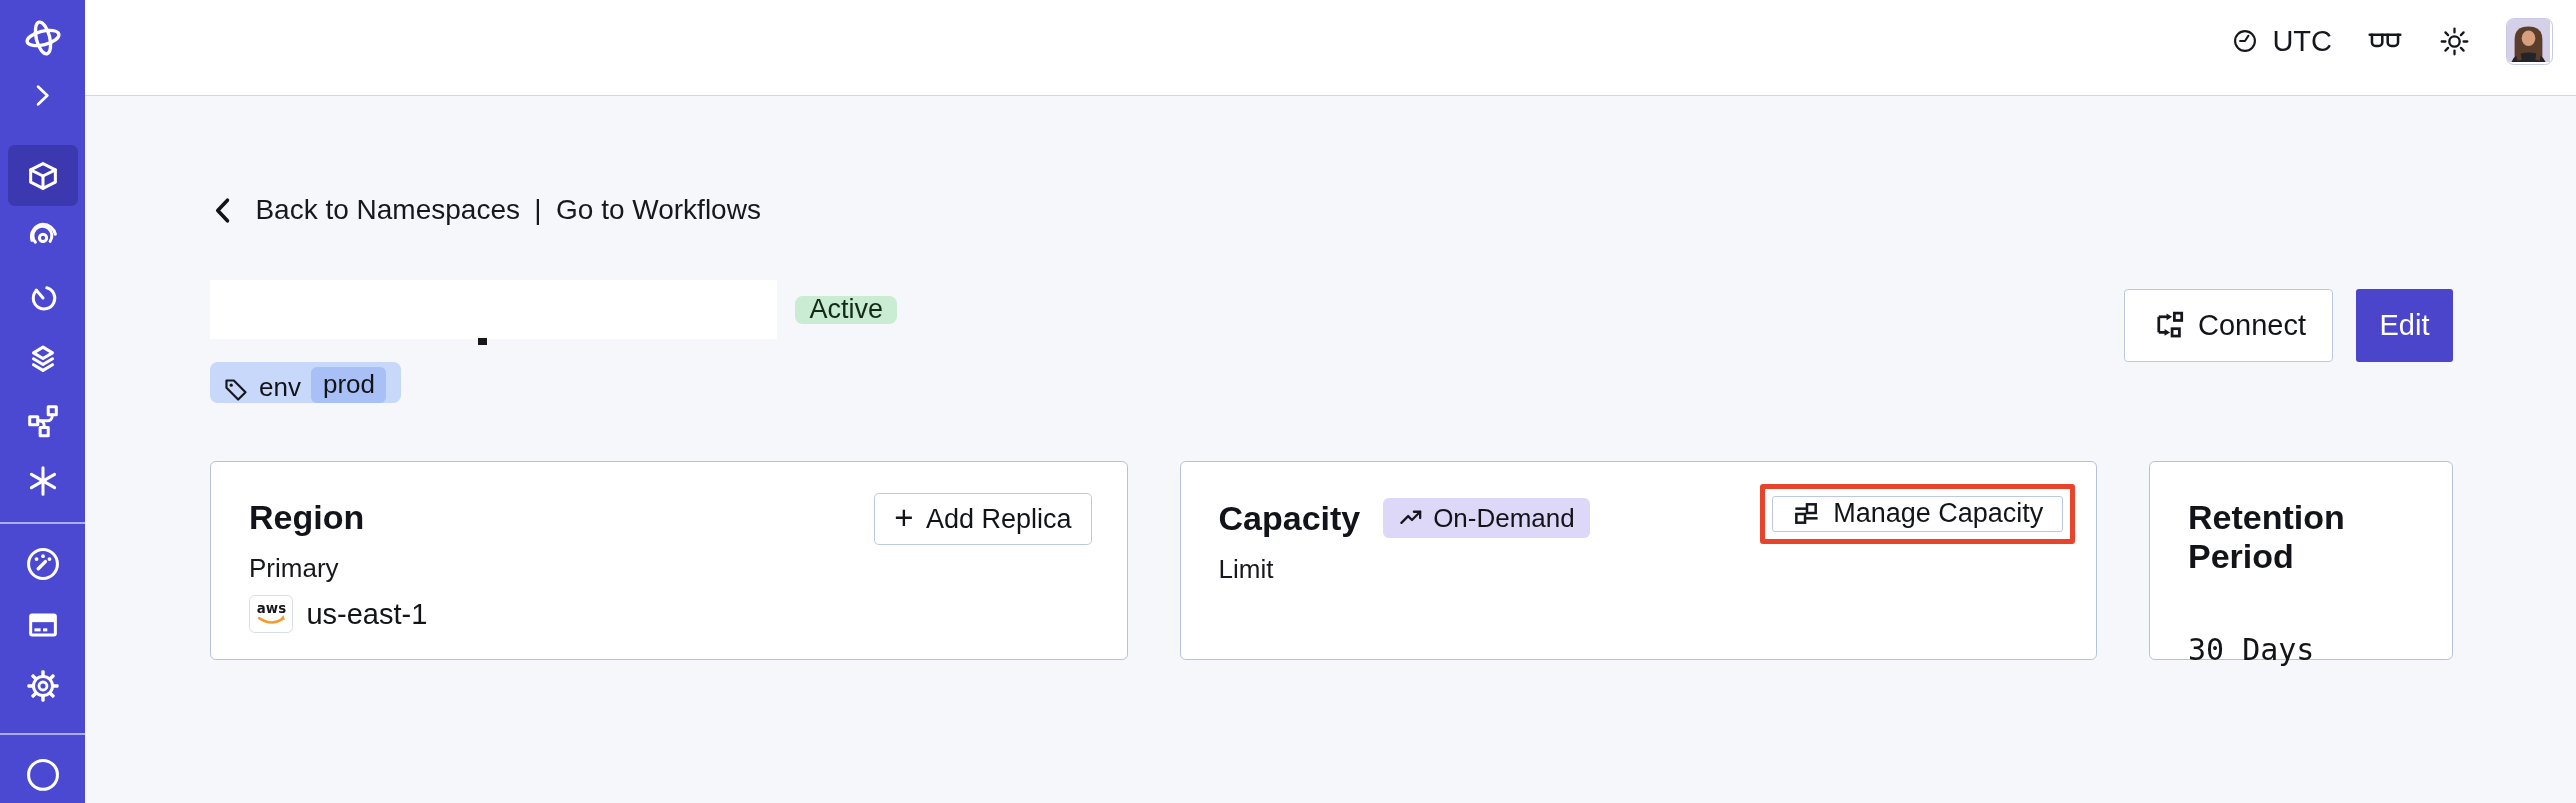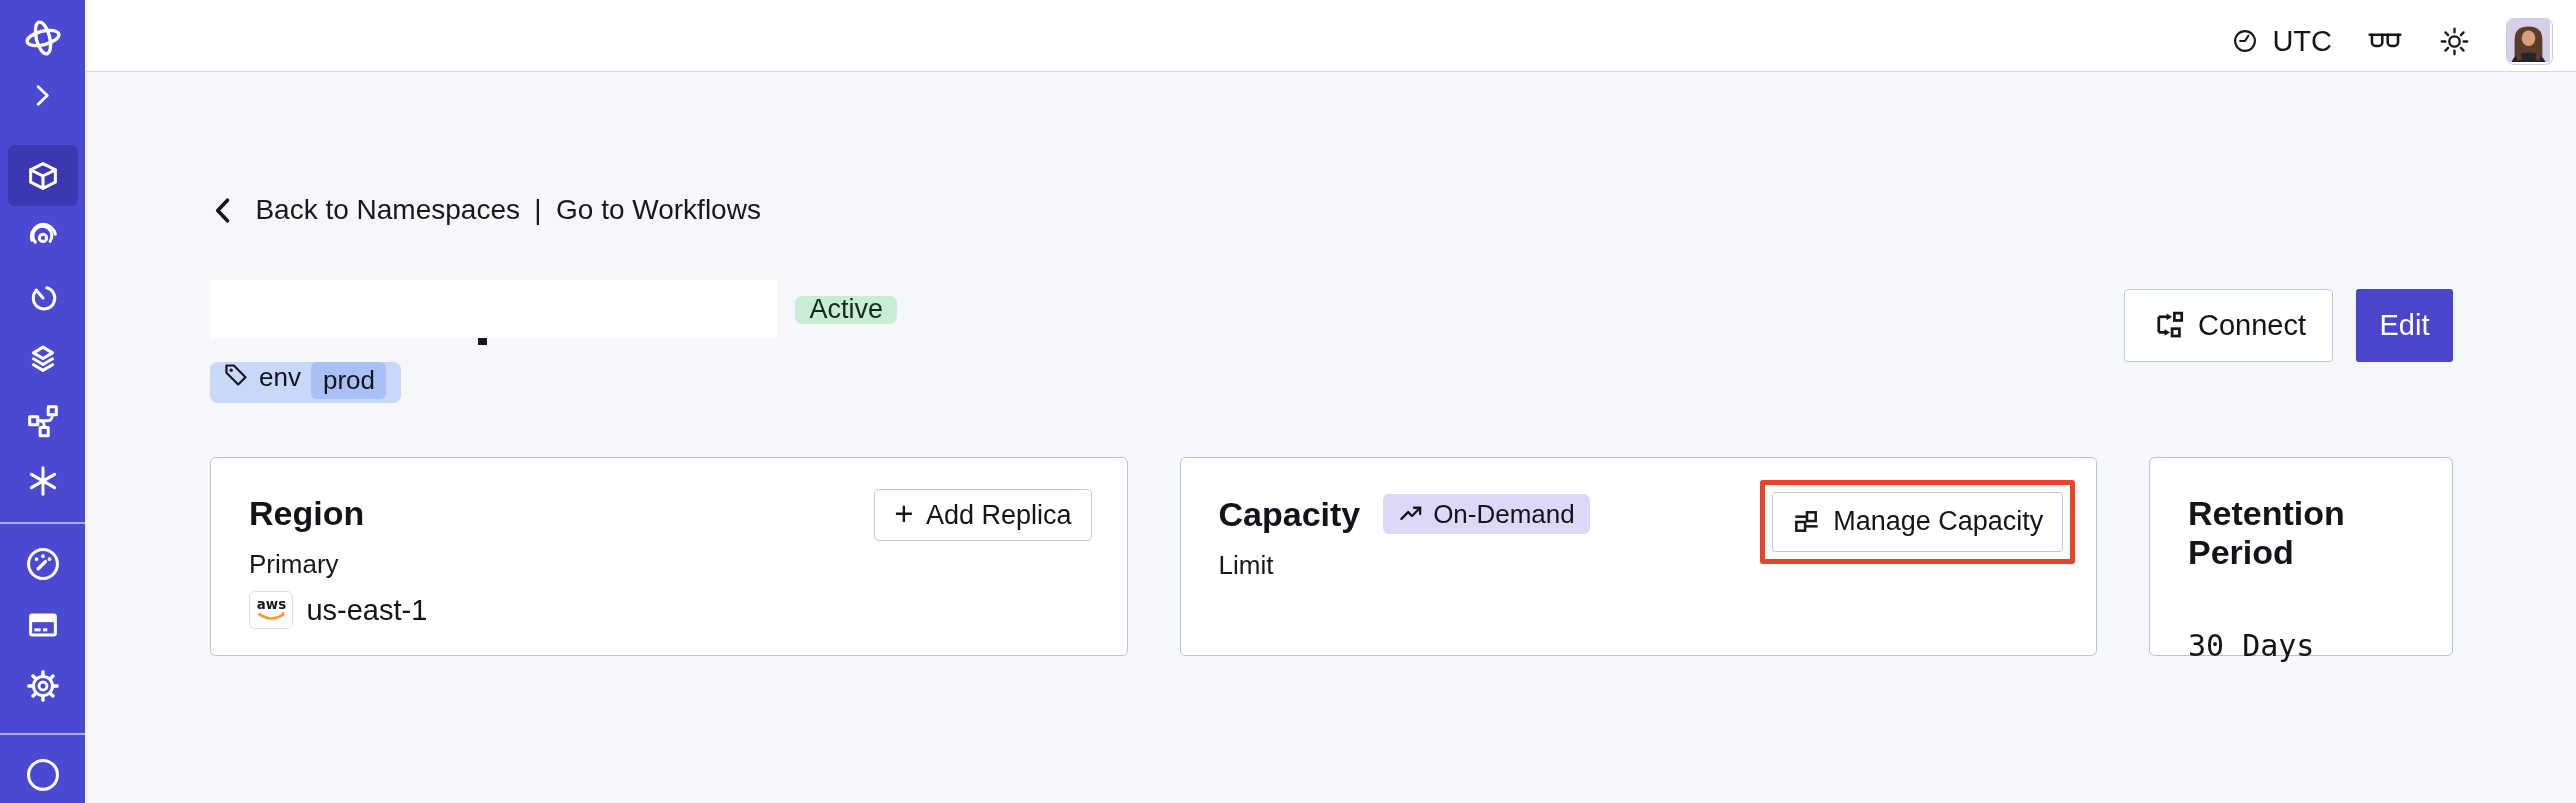--- a/index.html
+++ b/index.html
@@ -23,21 +23,21 @@
   .ibox { width:70px; height:61px; border-radius:6.7px; display:flex; align-items:center; justify-content:center; }
   .side-icon.active .ibox { background:#3c39b0; }
   .side-divider { width:85px; height:1.9px; background:rgba(255,255,255,0.55); flex:none; }
   .sd1 { margin-top:10.5px; }
   .sd2 { margin-top:17.3px; }
   .side-icon.partial { margin-top:0; height:64px; margin-top:7.7px; }
   .sicon { stroke:#ffffff; fill:none; stroke-width:3.2; stroke-linecap:round; stroke-linejoin:round; }
 
   
   .topbar {
-    position:absolute; left:85px; top:0; right:0; height:72px;
+    position:absolute; left:85px; top:0; right:0; height:96px;
     background:#ffffff; border-bottom:1.9px solid #d2d8e4; z-index:4;
   }
   .topbar-right {
     position:absolute; right:23px; top:0; height:82px;
     display:flex; align-items:center; gap:35px;
   }
   .tz { display:flex; align-items:center; gap:12.5px; font-size:29px; color:#16171d; cursor:pointer; }
   .iconbtn { background:none; border:none; padding:0; display:flex; align-items:center; cursor:pointer; }
   .kicon { stroke:#16171c; fill:none; stroke-width:2.8; stroke-linecap:round; stroke-linejoin:round; }
   .avatar { width:47px; height:47px; border-radius:7.7px; border:1.9px solid #c7c9e5; overflow:hidden; cursor:pointer; flex:none; }
@@ -65,21 +65,21 @@
     display:inline-flex; align-items:center; gap:14.4px; font-size:29px; font-weight:500; color:#131418;
     font-family:inherit; cursor:pointer;
   }
   .btn-primary {
     height:73px; width:97px; background:#4a45cb; color:#ffffff; border:none; border-radius:2.9px;
     font-size:29px; font-weight:500; font-family:inherit; cursor:pointer;
   }
 
   .tag-row { margin-top:16.3px; }
   .tag-chip {
-    display:inline-flex; align-items:flex-start; gap:10.5px; height:41px; padding:0 14.4px 0 12.5px;
+    display:inline-flex; align-items:flex-end; gap:10.5px; height:41px; padding:0 14.4px 0 12.5px;
     background:#c7d8fb; border-radius:7.7px; font-size:26px; color:#131418;
   }
   .tag-inner { background:#a9c0f7; border-radius:5.8px; padding:2.9px 11.5px; }
 
   .tabs { margin-top:60px; display:flex; border-bottom:1.9px solid #bac4d8; }
   .tab { padding:0 9.6px 15.3px 9.6px; margin-right:28px; font-size:28px; font-weight:500; color:#3a4150; position:relative; cursor:pointer; }
   .tab.active { color:#4540c8; }
   .tab.active::after { content:""; position:absolute; left:0; right:0; bottom:-2.9px; height:4.8px; background:#4540c8; }
 
   .cards { margin-top:54px; display:flex; gap:52px; }
@@ -390,21 +390,21 @@
           <svg width="25" height="25" viewBox="0 0 26 26">
             <g stroke="#16171c" stroke-width="2.4" fill="none" stroke-linecap="round" stroke-linejoin="round">
               <path d="M2.5 17.5 L9.5 10.5 L13.5 14.5 L22 6"></path>
               <path d="M15.5 6 H22 V12.5"></path>
             </g>
           </svg>
           <span>On-Demand</span>
         </span>
       </div>
       <div class="manage-wrap">
-        <button class="btn-sm" style="border-radius:2.9px; height:60px;">
+        <button class="btn-sm" style="border-radius:2.9px; height:36px;">
           <svg width="29" height="29" viewBox="0 0 30 30">
             <g stroke="#16171c" stroke-width="2.6" fill="#ffffff">
               <path d="M3.5 10 h12"></path>
               <rect x="15.5" y="5.5" width="9" height="9"></rect>
               <path d="M14 20 h12.5"></path>
               <rect x="4.5" y="15.5" width="9" height="9"></rect>
             </g>
           </svg>
           <span>Manage Capacity</span>
         </button>

